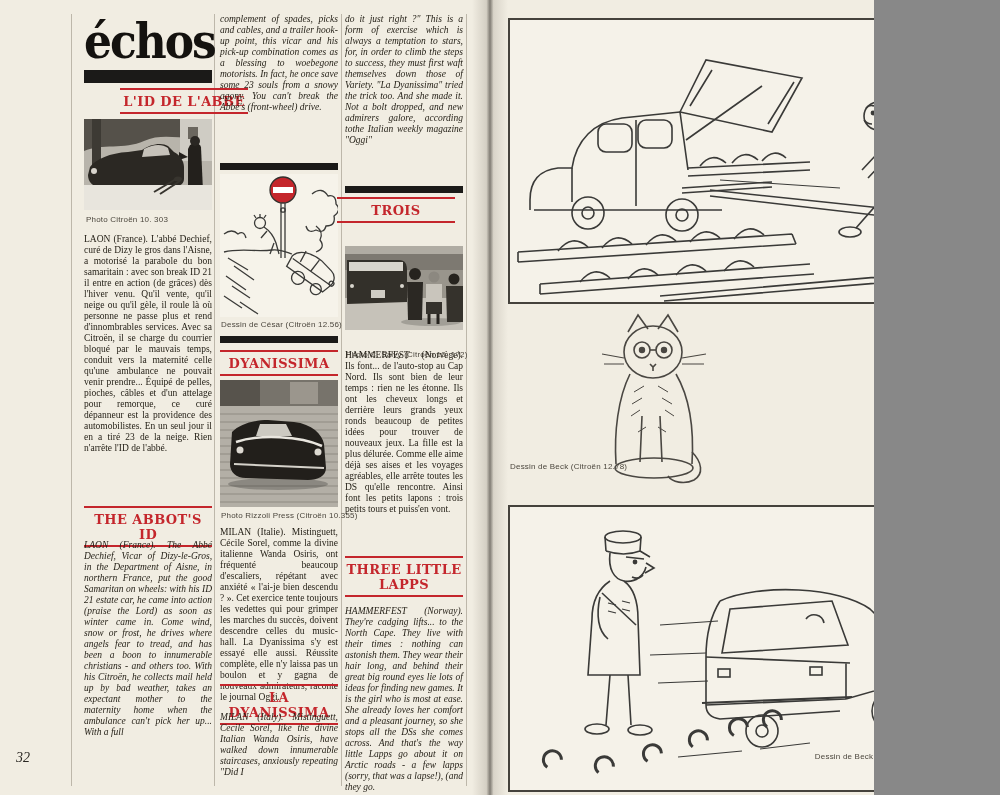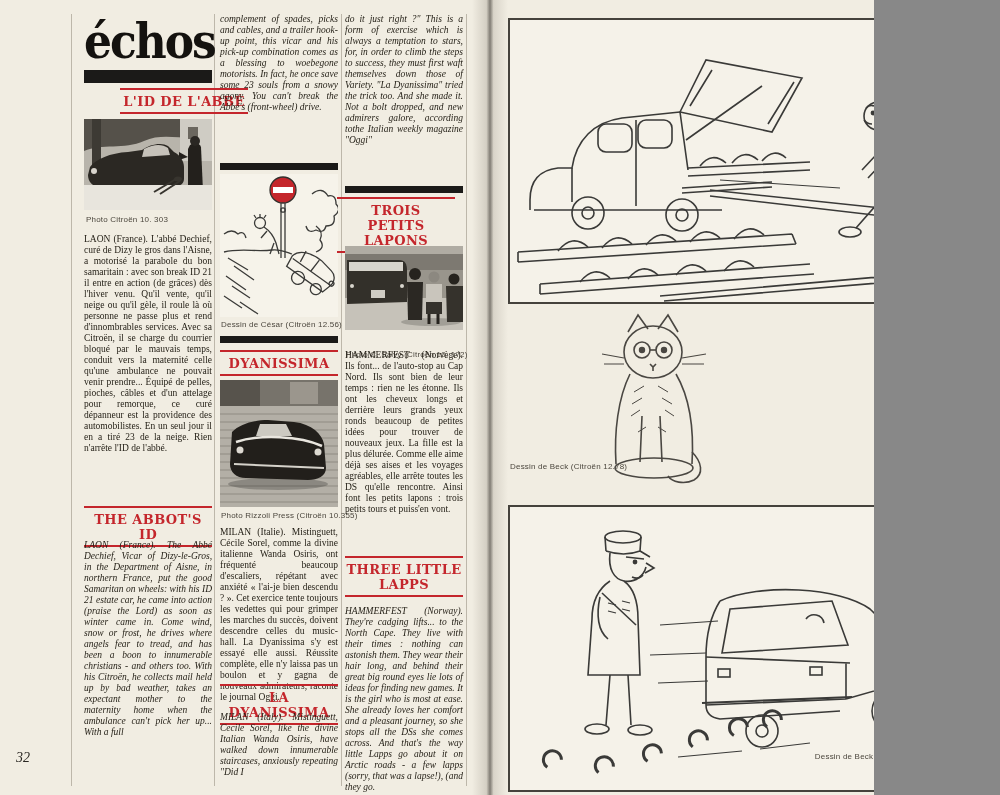--- a/index.html
+++ b/index.html
@@ -136,21 +136,20 @@
   </div>
 
   <div class="body-text italic" style="left:220px;top:712px;width:118px;">MILAN (Italy). Mistinguett, Cecile Sorel, like the divine Italian Wanda Osiris, have walked down innumerable staircases, anxiously repeating "Did I</div>
 
   <div class="body-text italic" style="left:345px;top:14px;width:118px;">do it just right ?" This is a form of exercise which is always a temptation to stars, for, in order to climb the steps to success, they must first waft themselves down those of Variety. "La Dyanissima" tried the trick too. And she made it. Not a bolt dropped, and new admirers galore, according tothe Italian weekly magazine "Oggi"</div>
 
   <div class="bar" style="left:345px;top:186px;width:118px;height:7px;"></div>
 
   <div class="redhead" style="left:337px;top:197px;width:118px;">
     <div>TROIS</div>
-    <div>PETITS LAPONS</div>
   </div>
 
   <div class="abs" style="left:345px;top:246px;">
     <svg width="118" height="84" viewBox="0 0 118 84">
       <rect width="118" height="84" fill="#99958c"></rect>
       <rect x="0" y="0" width="118" height="8" fill="#b0aca3"></rect>
       <rect x="0" y="8" width="118" height="16" fill="#7d7971"></rect>
       <rect x="0" y="52" width="118" height="32" fill="#c6c2b9"></rect>
       <path d="M2,14 L54,14 C60,14 62,18 62,24 L62,56 L2,58 Z" fill="#33302a"></path>
       <rect x="4" y="16" width="54" height="9" fill="#d8d5cd"></rect>

